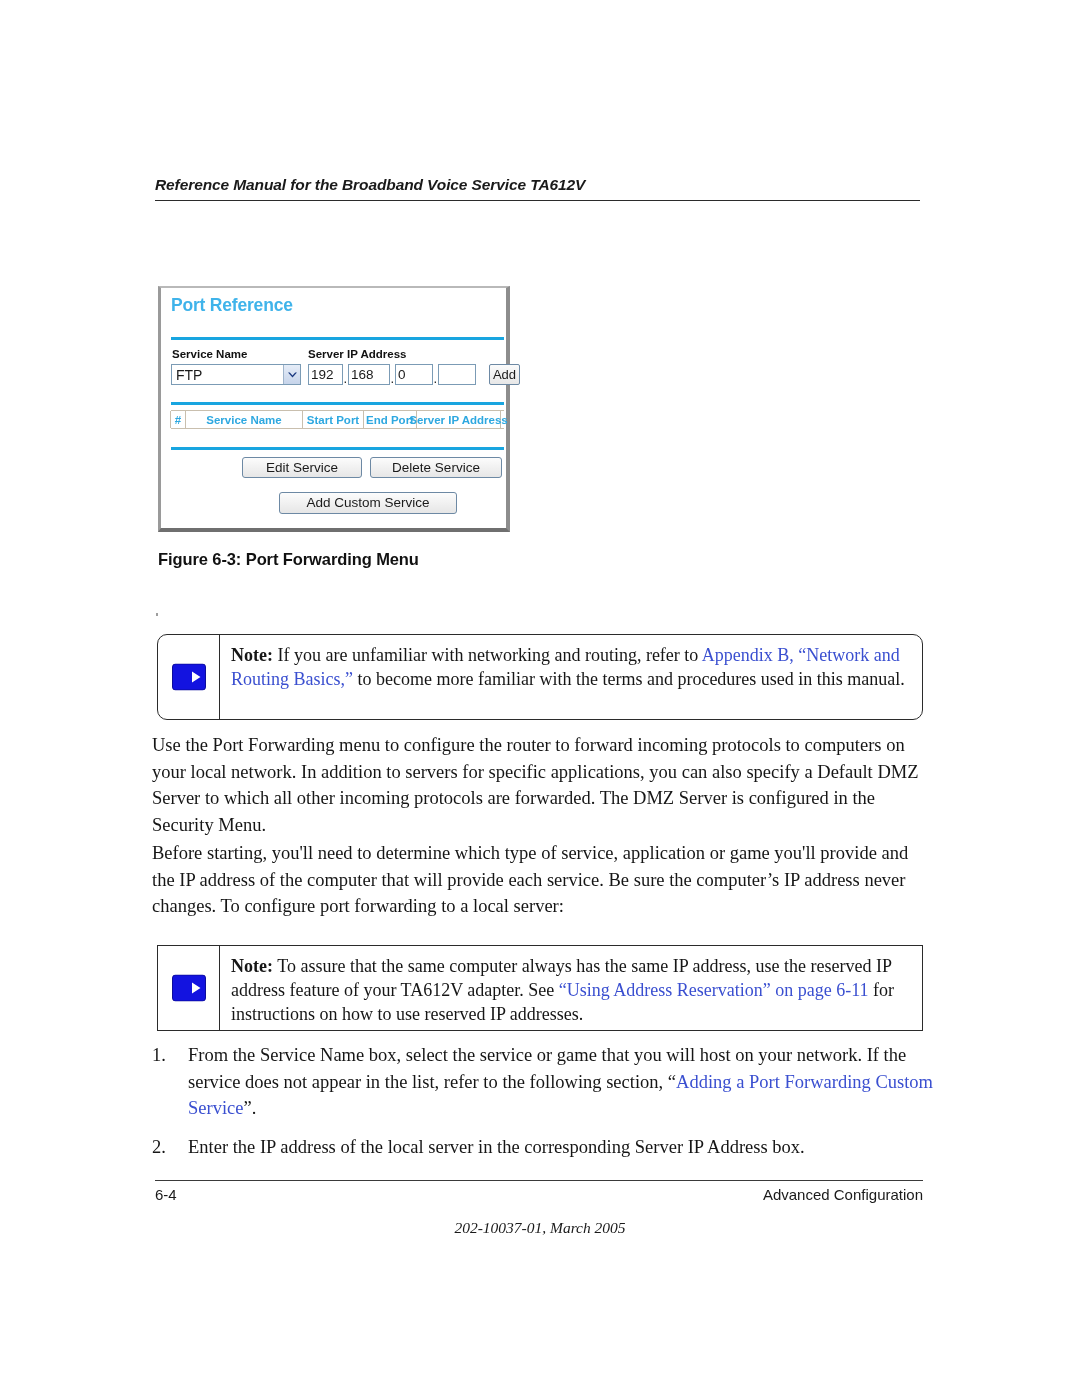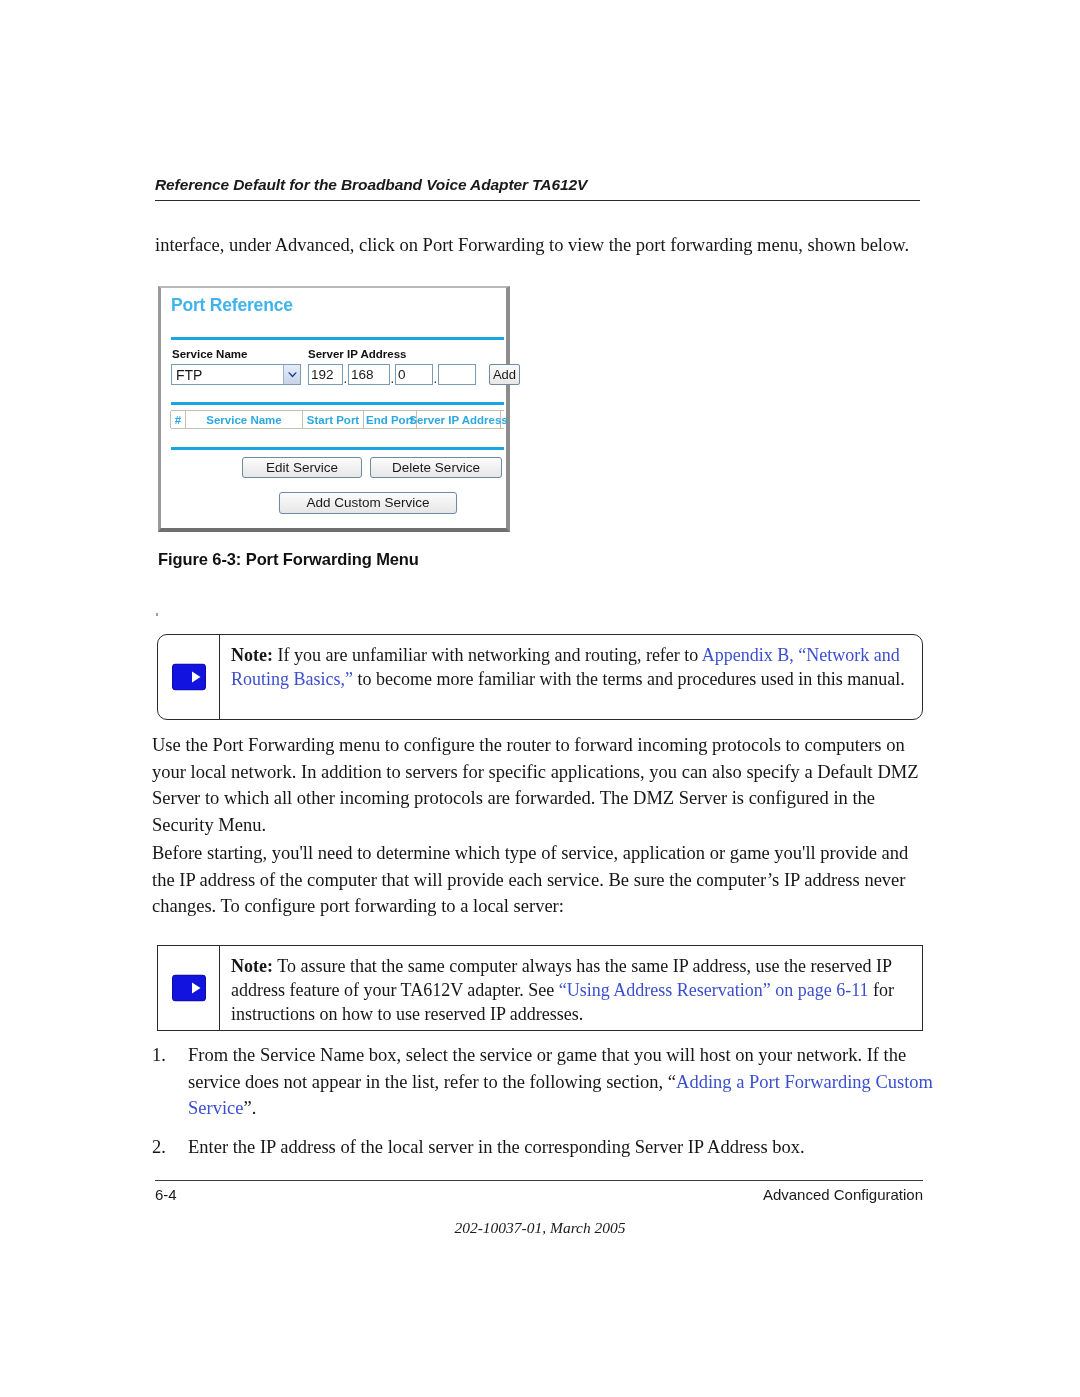--- a/index.html
+++ b/index.html
@@ -373,25 +373,24 @@
     font-size: 15.5px;
     color: #1a1a1a;
   }
 </style>
 </head>
 <body>
 
 <div class="page">
 
   <div class="run-header">
-    <div class="run-header-text">Reference Default for the Broadband Voice Adapter TA612V</div>
+    <div class="run-header-text">Reference Manual for the Broadband Voice Service TA612V</div>
     <div class="run-header-rule"></div>
   </div>
 
-  <div class="para para-intro">interface, under Advanced, click on Port Forwarding to view the port forwarding menu, shown below.</div>
 
   <div class="figure-wrap">
     <div class="fig-outer">
       <div class="fig-inner">
 
         <div class="fig-title">Port Reference</div>
 
         <div class="fig-rule fig-rule-1"></div>
 
         <div class="fig-label lbl-service">Service Name</div>

